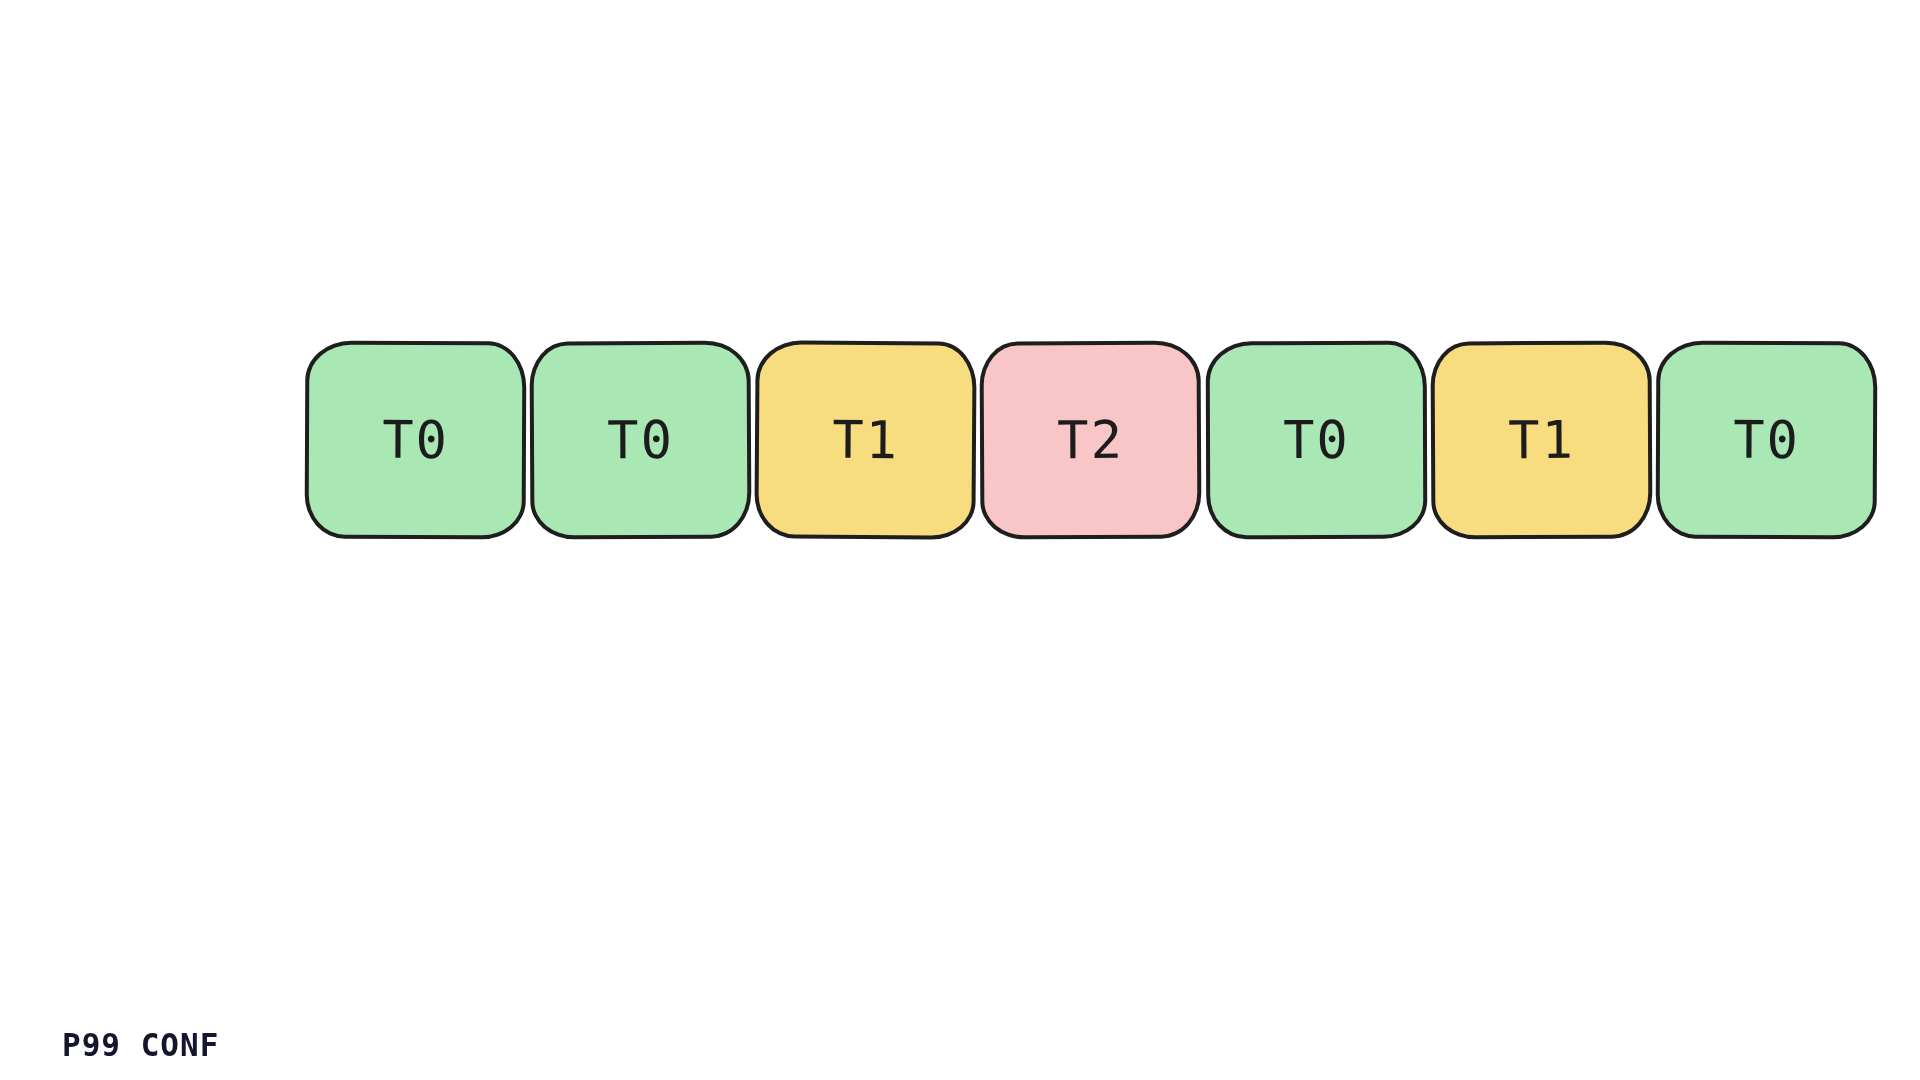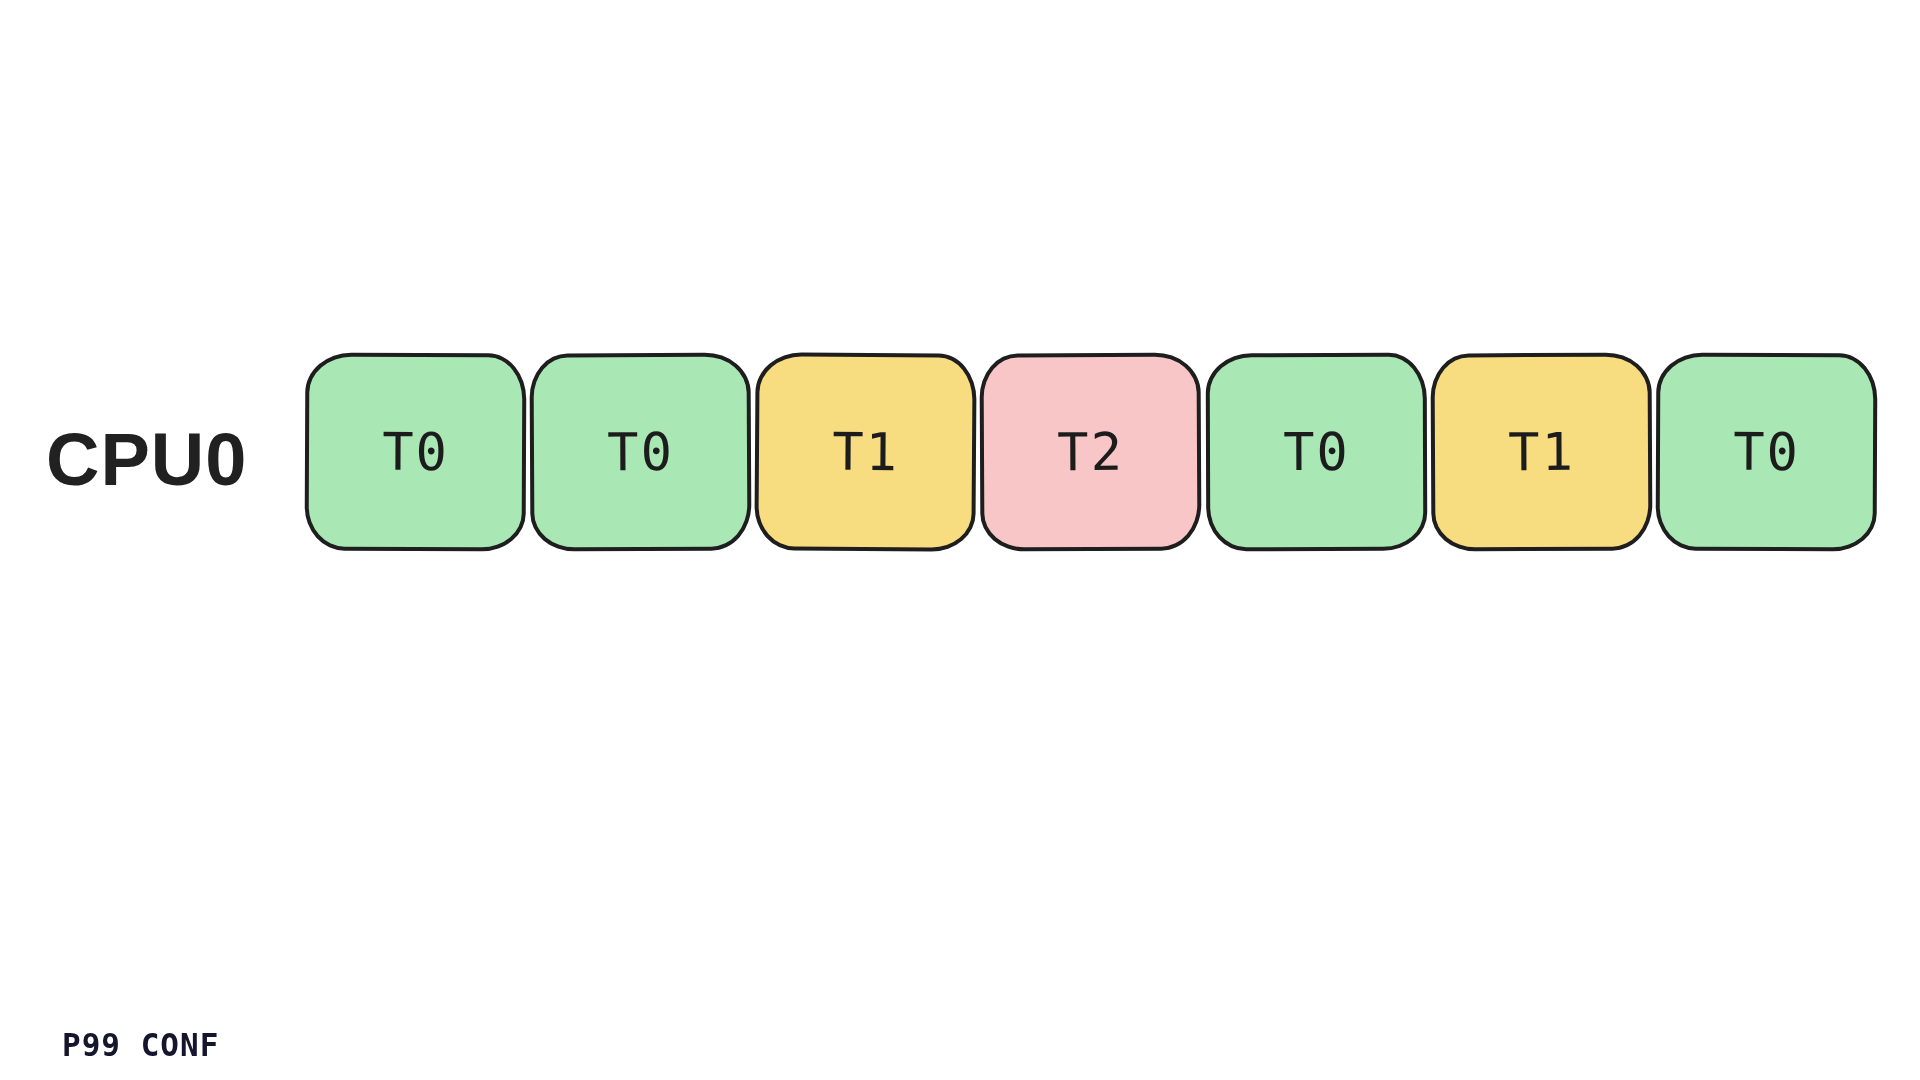--- a/index.html
+++ b/index.html
@@ -49,21 +49,21 @@
     top: 417px;
     font-size: 74px;
     font-weight: 600;
     color: #212121;
     letter-spacing: 1px;
   }
 
   .cpu-row-slots {
     position: absolute;
     left: 305px;
-    top: 353px;
+    top: 341px;
     width: 1572px;
     height: 198px;
     display: flex;
     gap: 4px;
   }
   .cpu-slot {
     flex: 1 1 0;
     height: 100%;
     border: 4px solid #1e1e1e;
     display: flex;
@@ -97,21 +97,20 @@
     transform-origin: left top;
     white-space: nowrap;
   }
 </style>
 </head>
 <body>
 
 <div class="canvas">
 
 
-  <div class="cpu-row-label">CPU0</div>
 
   <div class="cpu-row-slots">
       <div class="cpu-slot" style="background: rgb(169, 232, 181); border-color: rgb(30, 30, 30);">
       <span class="slot-label">T0</span>
     </div>
       <div class="cpu-slot" style="background: rgb(169, 232, 181); border-color: rgb(30, 30, 30);">
       <span class="slot-label">T0</span>
     </div>
       <div class="cpu-slot" style="background: rgb(248, 220, 128); border-color: rgb(30, 30, 30);">
       <span class="slot-label">T1</span>

